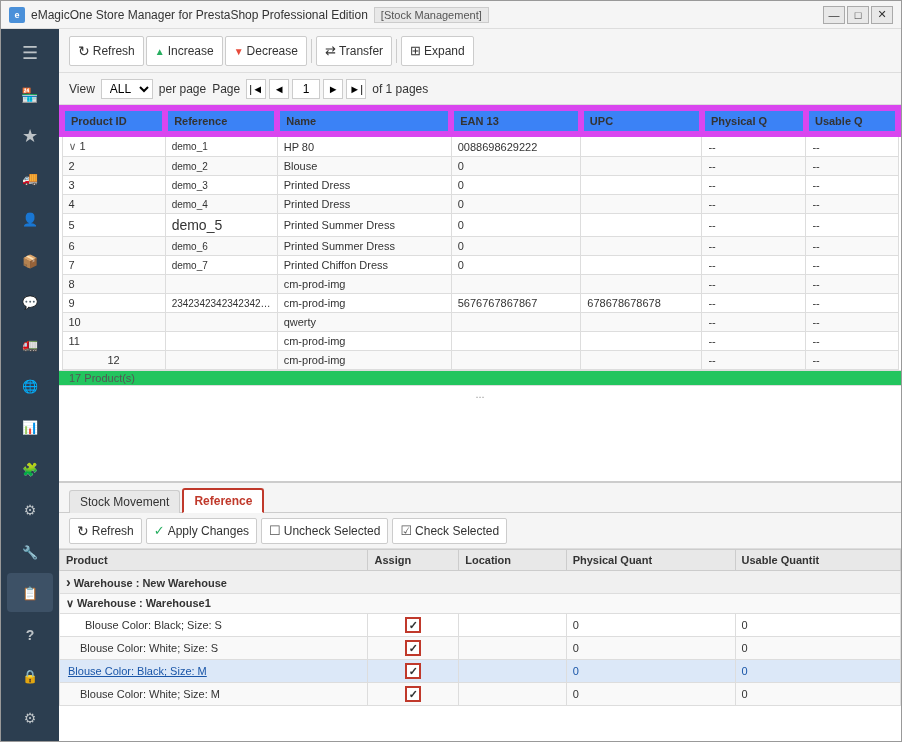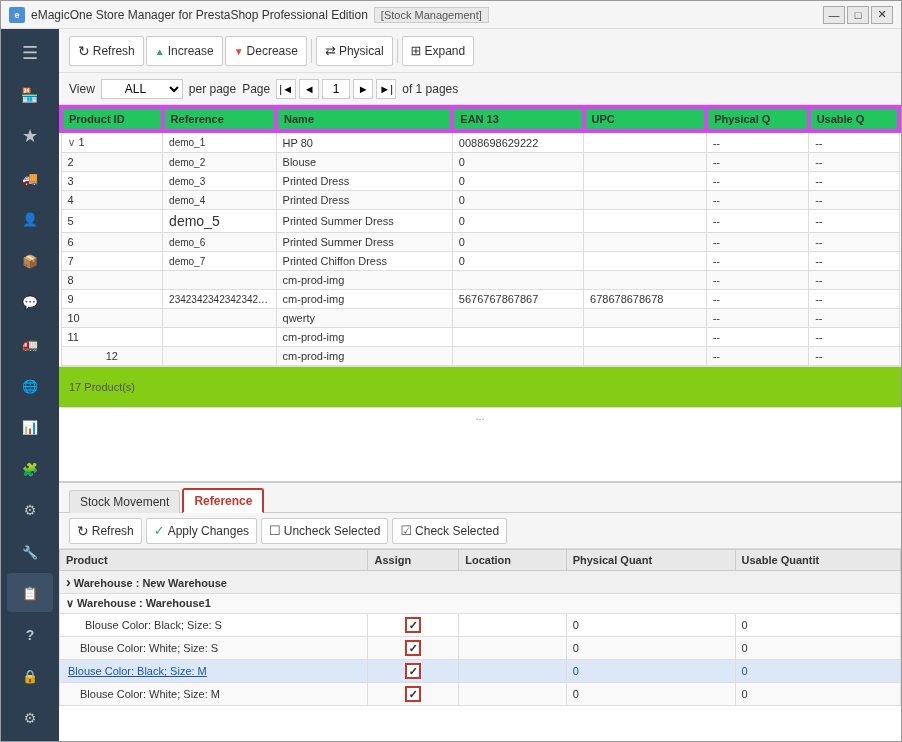--- a/index.html
+++ b/index.html
@@ -20,34 +20,34 @@
     .sidebar-item { width: 46px; height: 40px; display: flex; align-items: center; justify-content: center; cursor: pointer; border-radius: 4px; color: #bdc3c7; font-size: 18px; }
     .sidebar-item.active { background: #3d5166; color: white; }
     
     .content { flex: 1; display: flex; flex-direction: column; overflow: hidden; }
     
     .toolbar { background: #f5f5f5; border-bottom: 1px solid #ddd; padding: 6px 10px; display: flex; align-items: center; gap: 2px; height: 44px; }
     .toolbar-btn { display: flex; align-items: center; gap: 3px; padding: 4px 8px; border: 1px solid #ccc; background: #fff; cursor: pointer; border-radius: 2px; font-size: 12px; color: #333; height: 30px; }
     .toolbar-sep { width: 1px; height: 24px; background: #ccc; margin: 0 2px; }
     
     .view-bar { background: #f5f5f5; border-bottom: 1px solid #ddd; padding: 4px 10px; display: flex; align-items: center; gap: 6px; height: 32px; font-size: 12px; }
-    .view-select { border: 1px solid #ccc; padding: 1px 19px; font-size: 12px; background: white; }
+    .view-select { border: 1px solid #ccc; padding: 1px 4px; font-size: 12px; background: white; }
     .page-nav { display: flex; align-items: center; gap: 3px; }
     .page-nav-btn { width: 20px; height: 20px; border: 1px solid #ccc; background: #fff; cursor: pointer; display: flex; align-items: center; justify-content: center; font-size: 11px; }
     .page-input { width: 28px; height: 20px; border: 1px solid #ccc; text-align: center; font-size: 12px; }
     
     .table-container { flex: 1; overflow-y: auto; overflow-x: hidden; min-height: 0; }
     
     .data-table { width: 100%; border-collapse: collapse; }
-    .data-table th { background: #22c55e; border: 4px solid #d946ef; padding: 4px 6px; text-align: left; font-weight: 600; font-size: 11px; color: #333; white-space: nowrap; position: sticky; top: 0; z-index: 1; }
+    .data-table th { background: #3b82f6; border: 6px solid #d946ef; padding: 4px 6px; text-align: left; font-weight: 600; font-size: 11px; color: #333; white-space: nowrap; position: sticky; top: 0; z-index: 1; }
     .data-table td { border: 1px solid #ddd; padding: 3px 6px; font-size: 11px; color: #333; }
     .data-table tr:nth-child(even) td { background: #f9f9f9; }
     .data-table .expand-icon { color: #666; cursor: pointer; }
     
-    .footer-bar { background: #84cc16; border-top: 1px solid #ddd; border-bottom: 1px solid #ddd; padding: 3px 10px; font-size: 11px; color: #555; display: flex; align-items: center; height: 42px; }
+    .footer-bar { background: #22c55e; border-top: 1px solid #ddd; border-bottom: 1px solid #ddd; padding: 3px 10px; font-size: 11px; color: #555; display: flex; align-items: center; height: 16px; }
     .more-indicator { text-align: center; color: #999; font-size: 11px; padding: 2px; }
     
     .bottom-panel { height: 260px; border-top: 2px solid #ccc; display: flex; flex-direction: column; background: #fff; }
     
     .tabs-bar { display: flex; align-items: flex-end; padding: 0 10px; background: #f5f5f5; border-bottom: 1px solid #ccc; height: 30px; gap: 2px; }
     .tab { padding: 4px 10px; border: 1px solid #ccc; background: #e8e8e8; cursor: pointer; font-size: 12px; border-bottom: none; border-radius: 3px 3px 0 0; color: #333; margin-bottom: -1px; }
     .tab.active { background: #fff; border-bottom: 1px solid #fff; z-index: 1; color: #c0392b; font-weight: 600; border: 2px solid #c0392b; border-bottom: 1px solid #fff; }
     
     .bottom-toolbar { background: #f5f5f5; border-bottom: 1px solid #ddd; padding: 5px 10px; display: flex; align-items: center; gap: 4px; height: 36px; }
     .bottom-toolbar-btn { display: flex; align-items: center; gap: 3px; padding: 3px 7px; border: 1px solid #ccc; background: #fff; cursor: pointer; border-radius: 2px; font-size: 12px; color: #333; height: 26px; }
@@ -182,21 +182,21 @@
           <span class="icon-increase"></span>
           <span>Increase</span>
         </button>
         <button class="toolbar-btn">
           <span class="icon-decrease"></span>
           <span>Decrease</span>
         </button>
         <div class="toolbar-sep"></div>
         <button class="toolbar-btn">
           <span class="icon-transfer"></span>
-          <span>Physical</span>
+          <span>Transfer</span>
         </button>
         <div class="toolbar-sep"></div>
         <button class="toolbar-btn">
           <span class="icon-expand"></span>
           <span>Expand</span>
         </button>
       </div>
 
       <div class="view-bar">
         <span>View</span>

